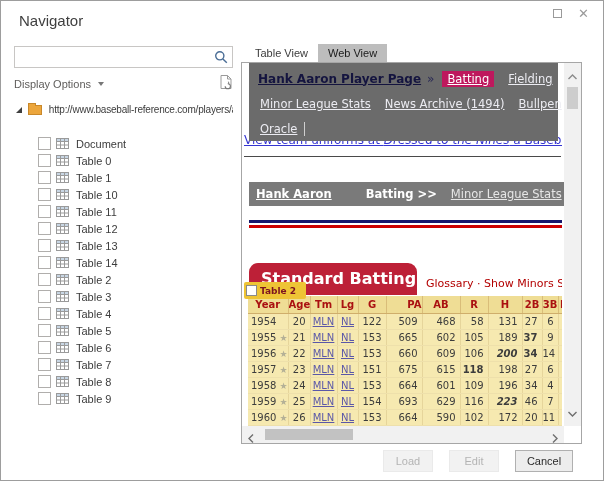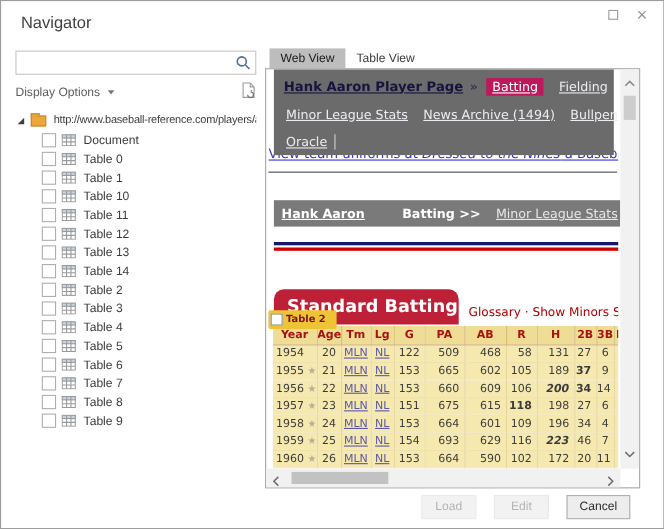--- a/index.html
+++ b/index.html
@@ -26,21 +26,21 @@
   .caret-down { width:0; height:0; border-left:3.5px solid transparent; border-right:3.5px solid transparent;
                 border-top:4px solid #777; margin-left:7px; }
   .refresh-icon { margin-left:auto; }
   .tree { margin-top:8px; font-size:11px; color:#3c3c3c; }
   .tree-root { display:flex; align-items:center; height:17px; }
   .expander { width:0; height:0; border-left:6px solid transparent; border-bottom:6px solid #3f3f3f; margin:0 6px 0 2px; }
   .folder-icon { position:relative; width:14px; height:10px; background:#eca63c; border:1px solid #c9882a; margin-right:7px; }
   .folder-icon::before { content:""; position:absolute; left:-1px; top:-3px; width:6px; height:2px;
                          background:#eca63c; border:1px solid #c9882a; border-bottom:none; }
   .root-label { white-space:nowrap; overflow:hidden; width:188px; font-size:10px; letter-spacing:-0.2px; }
-  .tree-items { margin-top:1px; }
+  .tree-items { margin-top:17px; }
   .tree-item { display:flex; align-items:center; height:17px; padding-left:24px; }
   .cb { display:inline-block; width:13px; height:13px; background:#fff; border:1px solid #b0aeac; margin-right:5px; }
   .tbl-ico { display:inline-flex; margin-right:7px; }
   .ti-label { font-size:11px; color:#3c3c3c; }
 
   
   .tabs { position:absolute; left:244px; top:43px; display:flex; font-size:11px; color:#3c3c3c; }
   .tab { padding:3px 10px 4px 10px; cursor:default; }
   .tab.selected { background:#bdbdbd; color:#1a1a1a; }
 
@@ -367,22 +367,22 @@
         <line x1="0.5" y1="7" x2="12.5" y2="7" stroke="#9a9a9a"></line>
       </svg>
     </span>
     <span class="ti-label">Table 9</span>
   </div>
         </div>
     </div>
   </div>
 
   <div class="tabs">
+    <div class="tab">Table View</div>
     <div class="tab selected">Web View</div>
-    <div class="tab">Table View</div>
   </div>
 
   <div class="preview">
     <div class="page">
 
       <div class="uniform-link"><span>View team uniforms at </span><span class="it">Dressed to the Nines</span><span> a Baseba</span></div>
 
       <div class="page-hr"></div>
 
       <div class="nav-bar">
@@ -408,21 +408,21 @@
 
       <div class="stats-clip">
         <table class="stats">
           <thead>
               <tr>
                 <th style="width: 40px;">Year</th>
                 <th style="width: 22px;">Age</th>
                 <th style="width: 27px;">Tm</th>
                 <th style="width: 21px;">Lg</th>
                 <th style="width: 28px;">G</th>
-                <th style="width: 36px;">PA</th>
+                <th style="width: 36px; text-align: right;">PA</th>
                 <th style="width: 38px;">AB</th>
                 <th style="width: 28px;">R</th>
                 <th style="width: 34px;">H</th>
                 <th style="width: 20px;">2B</th>
                 <th style="width: 16px;">3B</th>
                 <th style="width: 20px;">HR</th>
               </tr>
             </thead>
           <tbody>
               <tr>

